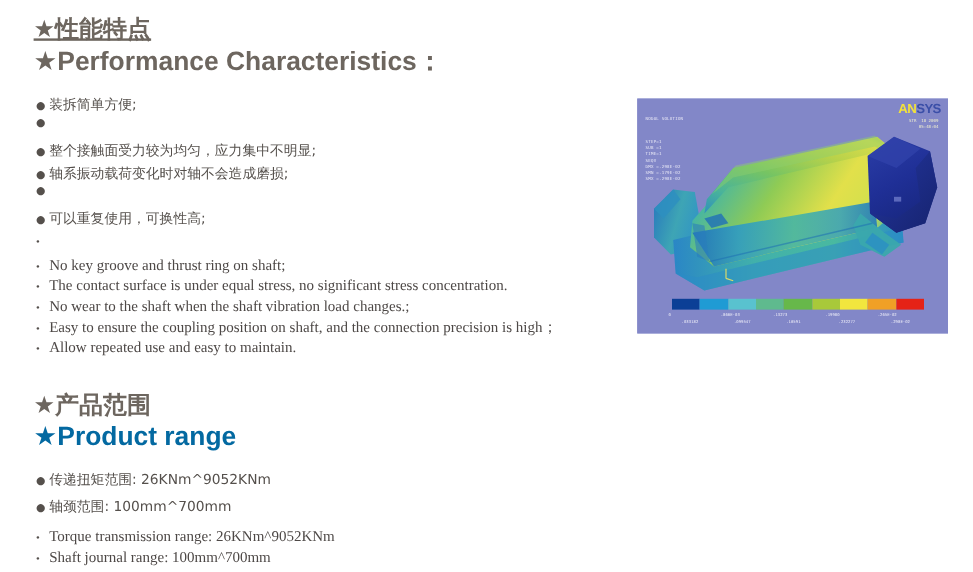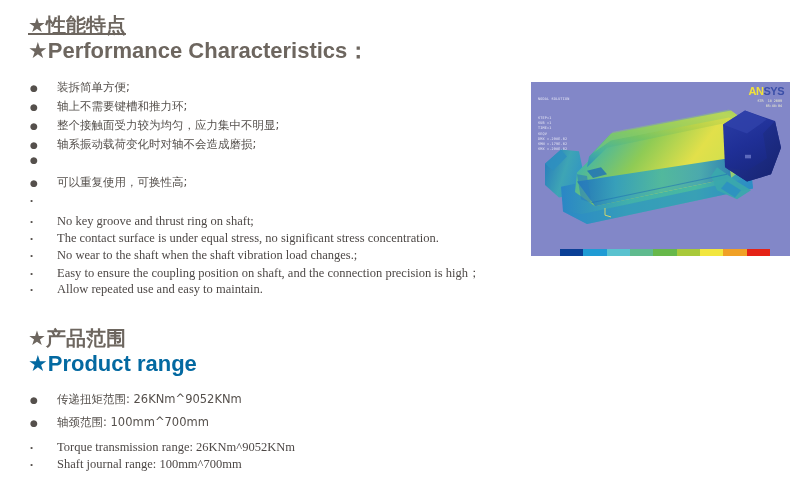--- a/index.html
+++ b/index.html
@@ -40,21 +40,21 @@
     color: #55504c;
   }
   .b-dot {
     display: inline-block;
     width: 11px;
     flex: 0 0 11px;
     font-size: 9px;
     line-height: 1;
     color: #55504c;
   }
-  .b-txt { display: inline-block; margin-left: 16px; }
+  .b-txt { display: inline-block; }
 
   
   .cn-list { left: 30px; top: 80px; }
   .cn-list .b-row { height: 19px; font-size: 11.5px; font-family: "DejaVu Sans", "Liberation Sans", sans-serif; }
 
   
   .en-list { left: 30px; top: 197px; }
   .en-list .b-row { height: 17px; font-size: 12.5px; font-family: "Liberation Serif", "DejaVu Serif", serif; color: #4d4846; }
 
   
@@ -62,21 +62,21 @@
   .pr-cn .b-row { height: 23px; font-size: 11.5px; font-family: "DejaVu Sans", "Liberation Sans", sans-serif; }
   .pr-en { left: 30px; top: 440px; }
   .pr-en .b-row { height: 17px; font-size: 12.5px; font-family: "Liberation Serif", "DejaVu Serif", serif; color: #4d4846; }
 
   
   #ansys-figure {
     position: absolute;
     left: 531px;
     top: 82px;
     width: 259px;
-    height: 174px;
+    height: 196px;
     background: #8287c8;
     overflow: hidden;
   }
   #ansys-canvas {
     position: absolute;
     inset: 0;
     width: 100%;
     height: 100%;
   }
   .ansys-info {
@@ -144,21 +144,20 @@
   <div class="h-line h-en" style="color: rgb(109, 102, 95);">★Performance Characteristics：</div>
 </div>
 
 <div class="bullets cn-list">
   <div class="b-row">
       <span class="b-dot">●</span>
       <span class="b-txt">装拆简单方便;</span>
     </div>
   <div class="b-row">
       <span class="b-dot">●</span>
-      <span class="b-txt">轴上不需要键槽和推力环;</span>
     </div>
   <div class="b-row">
       <span class="b-dot">●</span>
       <span class="b-txt">整个接触面受力较为均匀，应力集中不明显;</span>
     </div>
   <div class="b-row">
       <span class="b-dot">●</span>
       <span class="b-txt">轴系振动载荷变化时对轴不会造成磨损;</span>
     </div>
   <div class="b-row">

